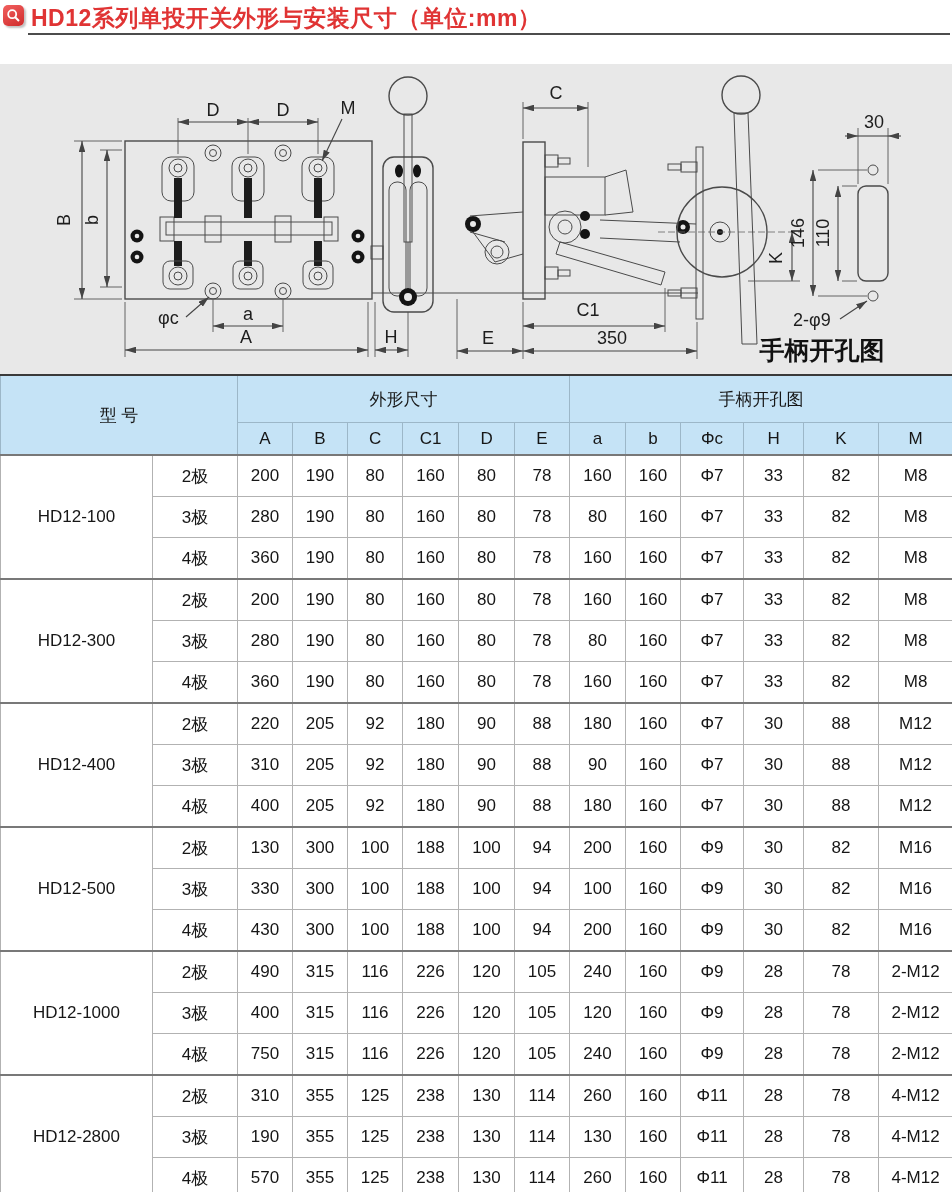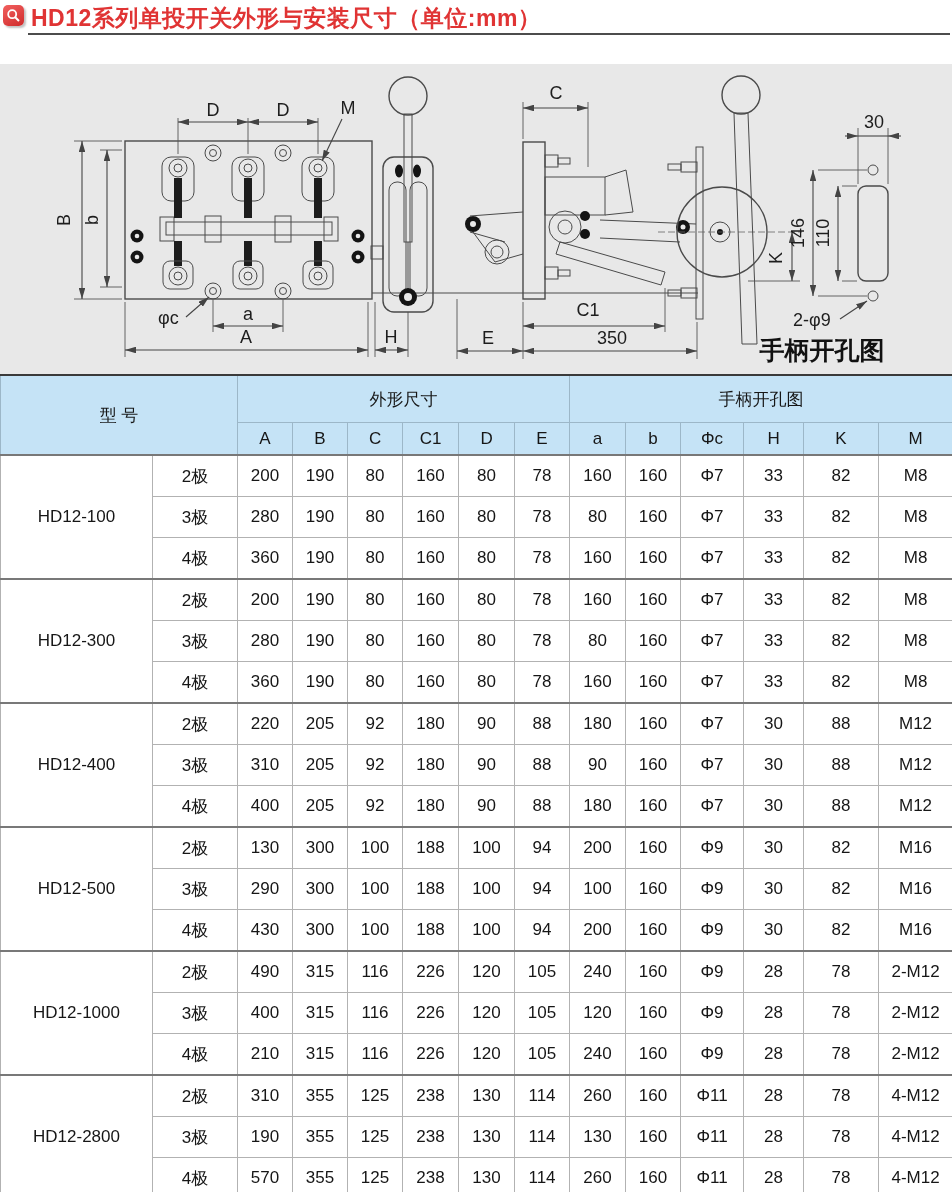--- a/index.html
+++ b/index.html
@@ -460,21 +460,21 @@
         <td>94</td>
         <td>200</td>
         <td>160</td>
         <td>Φ9</td>
         <td>30</td>
         <td>82</td>
         <td>M16</td>
       </tr>
       <tr>
         <td>3极</td>
-        <td>290</td>
+        <td>330</td>
         <td>300</td>
         <td>100</td>
         <td>188</td>
         <td>100</td>
         <td>94</td>
         <td>100</td>
         <td>160</td>
         <td>Φ9</td>
         <td>30</td>
         <td>82</td>
@@ -521,21 +521,21 @@
         <td>105</td>
         <td>120</td>
         <td>160</td>
         <td>Φ9</td>
         <td>28</td>
         <td>78</td>
         <td>2-M12</td>
       </tr>
       <tr>
         <td>4极</td>
-        <td>210</td>
+        <td>750</td>
         <td>315</td>
         <td>116</td>
         <td>226</td>
         <td>120</td>
         <td>105</td>
         <td>240</td>
         <td>160</td>
         <td>Φ9</td>
         <td>28</td>
         <td>78</td>

